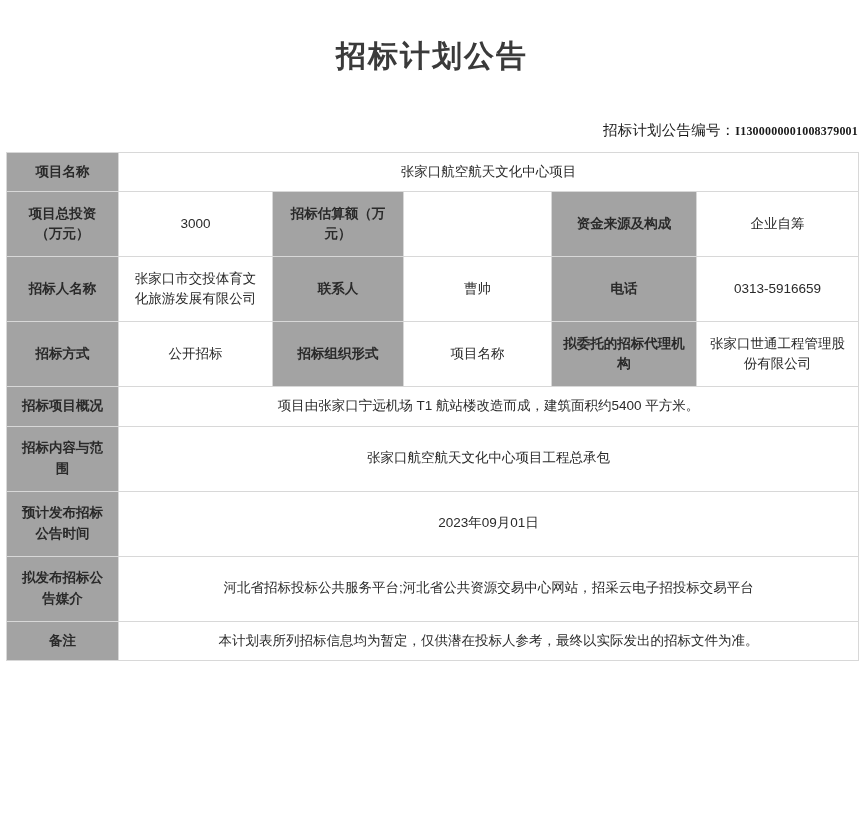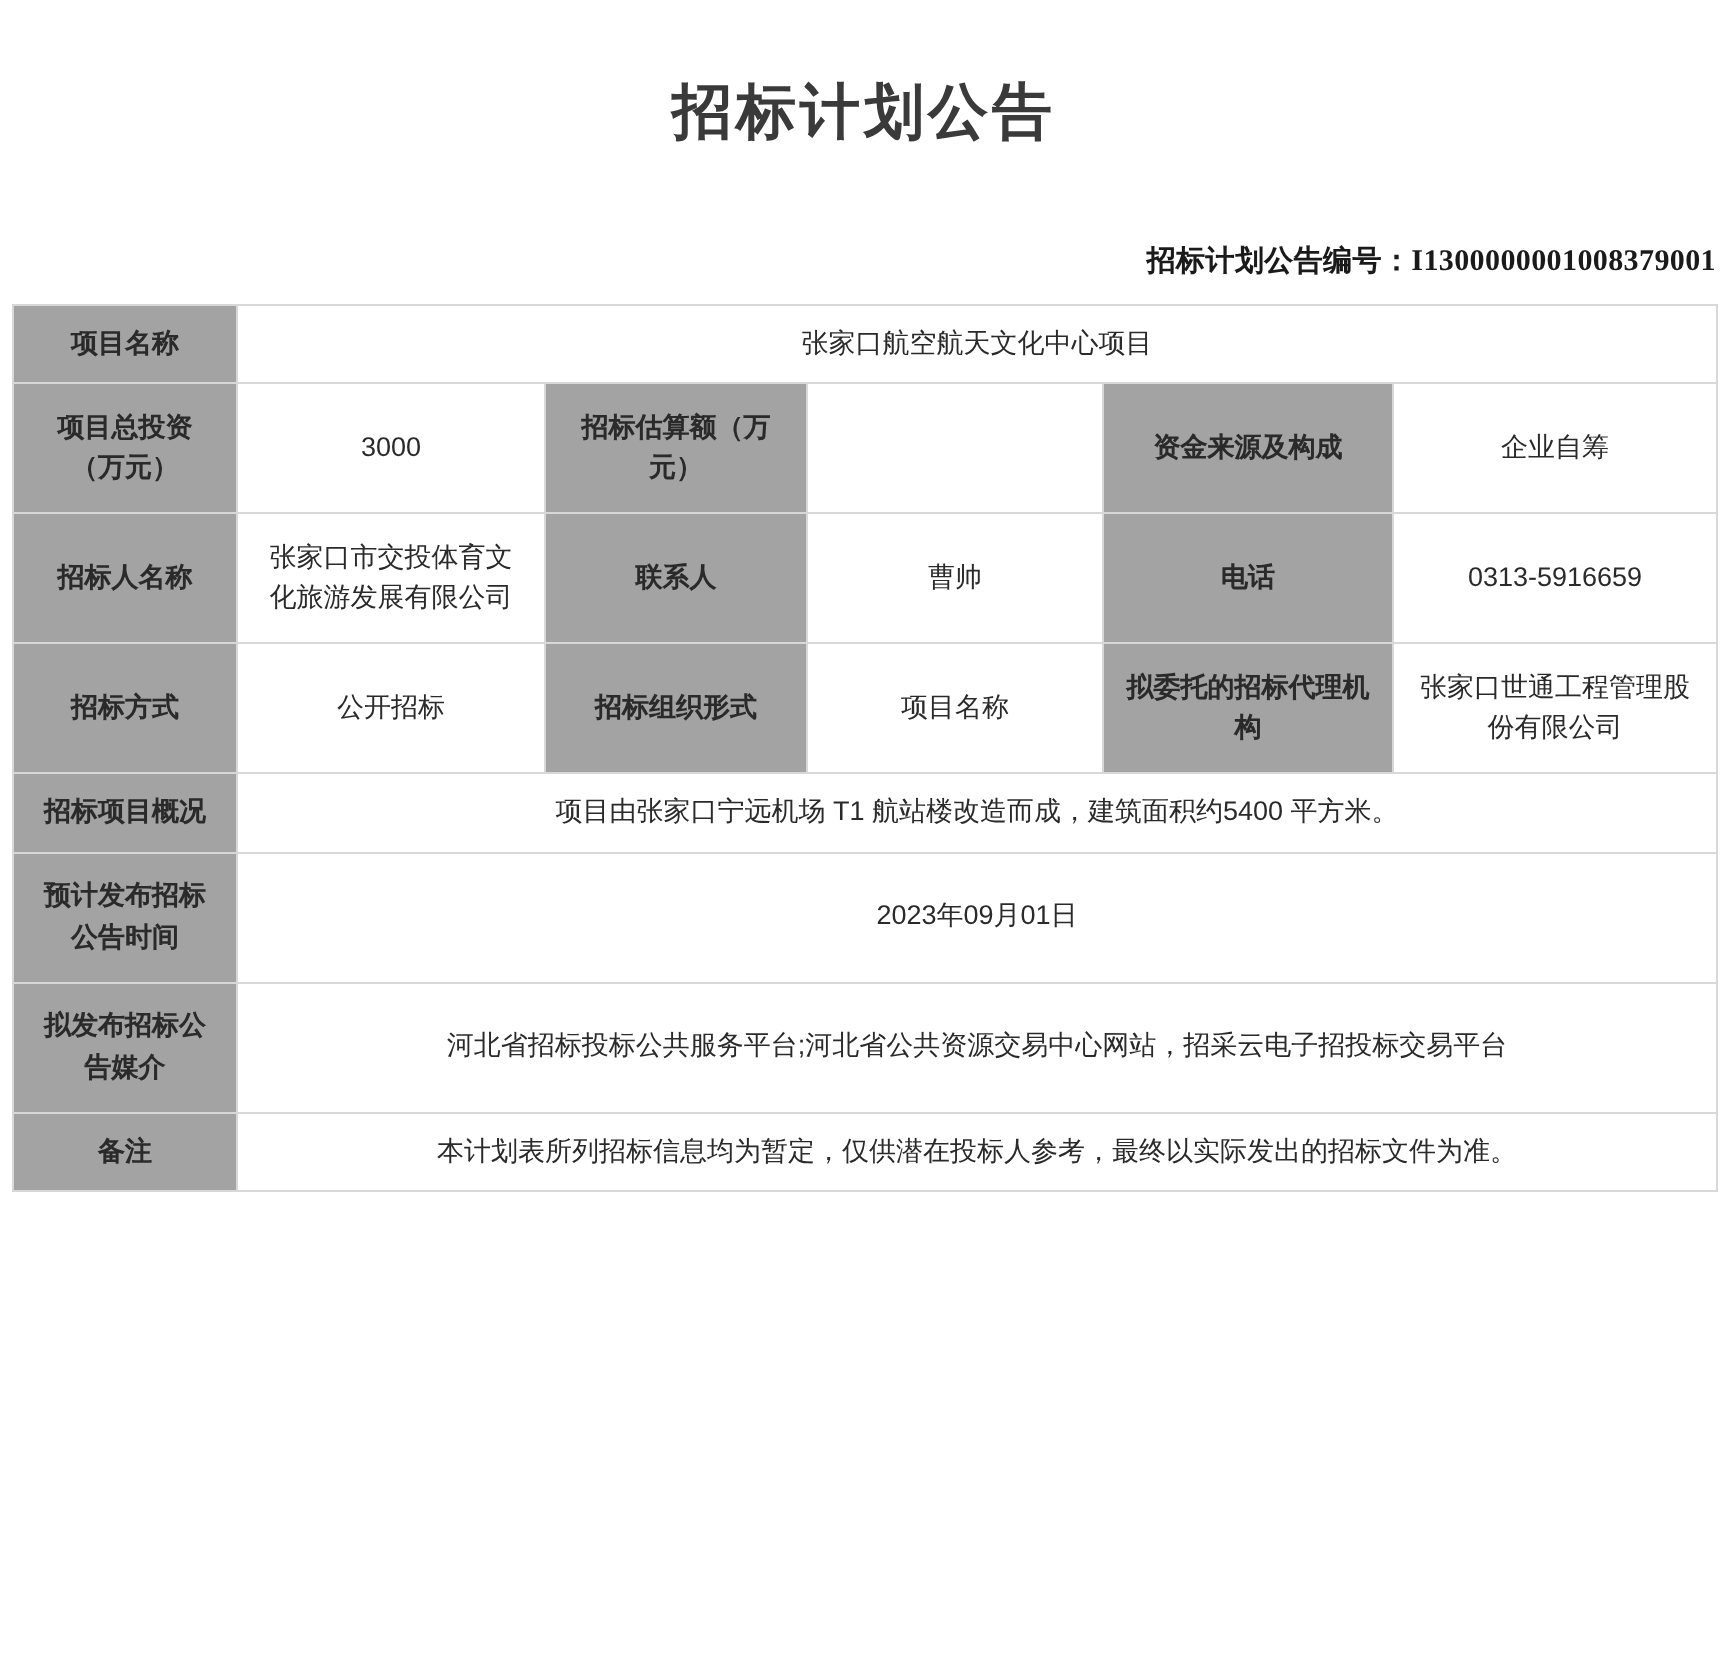--- a/index.html
+++ b/index.html
@@ -33,26 +33,26 @@
     text-align: right;
     padding-right: 6px;
     padding-top: 34px;
     padding-bottom: 12px;
     font-size: 14.5px;
     font-weight: bold;
     color: #1a1a1a;
     letter-spacing: 0.2px;
   }
   .notice-no-row .label {
-    font-weight: bold;
+    font-weight: normal;
   }
   .notice-no-row .value {
     font-weight: bold;
     font-family: "Liberation Serif", serif;
-    font-size: 15px;
+    font-size: 12px;
   }
   table.main {
     border-collapse: collapse;
     width: 852px;
     margin-left: 6px;
     table-layout: fixed;
   }
   table.main td {
     border: 1px solid #d8d8d8;
     font-size: 13.5px;
@@ -128,20 +128,24 @@
         <td class="hdr">招标组织形式</td>
         <td class="val cellpad-left">项目名称</td>
         <td class="hdr">拟委托的招标代理机构</td>
         <td class="val cellpad-left">张家口世通工程管理股份有限公司</td>
       </tr>
       <tr>
         <td class="hdr">招标项目概况</td>
         <td class="val cellpad-left" colspan="5">项目由张家口宁远机场 T1 航站楼改造而成，建筑面积约5400 平方米。</td>
       </tr>
       <tr class="h-row-tall">
+        <td class="hdr">招标内容与范围</td>
+        <td class="val cellpad-left" colspan="5">张家口航空航天文化中心项目工程总承包</td>
+      </tr>
+      <tr class="h-row-tall">
         <td class="hdr">预计发布招标公告时间</td>
         <td class="val cellpad-left" colspan="5">2023年09月01日</td>
       </tr>
       <tr class="h-row-tall">
         <td class="hdr">拟发布招标公告媒介</td>
         <td class="val cellpad-left" colspan="5">河北省招标投标公共服务平台;河北省公共资源交易中心网站，招采云电子招投标交易平台</td>
       </tr>
       <tr>
         <td class="hdr">备注</td>
         <td class="val cellpad-left" colspan="5">本计划表所列招标信息均为暂定，仅供潜在投标人参考，最终以实际发出的招标文件为准。</td>

